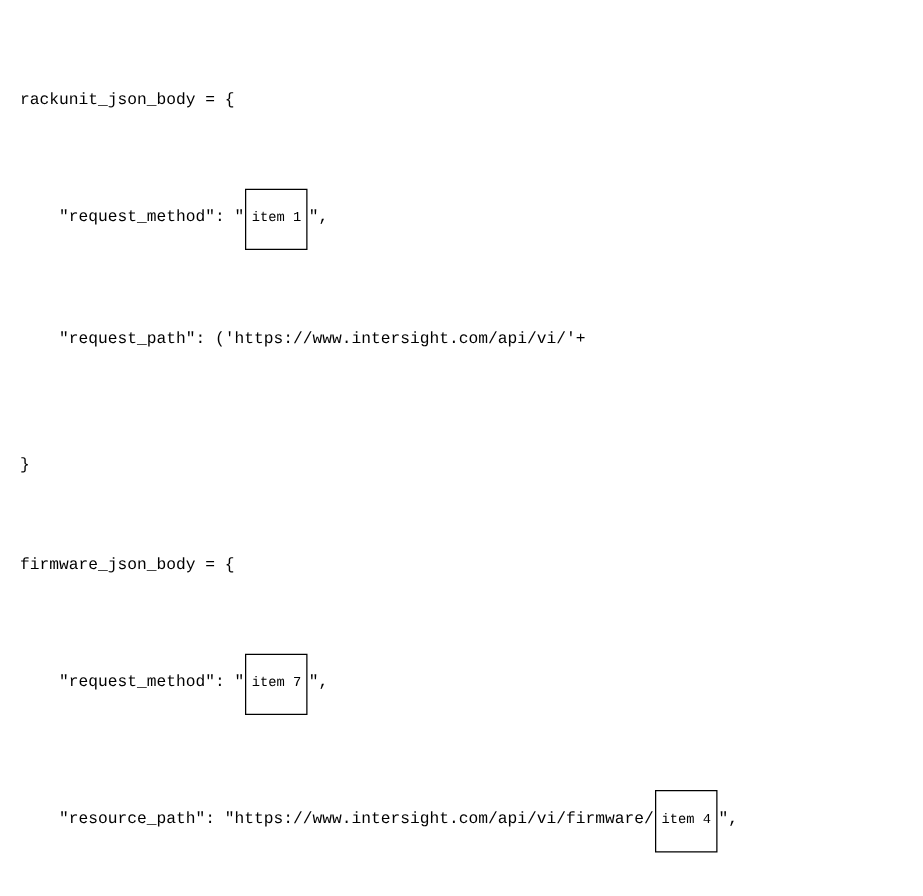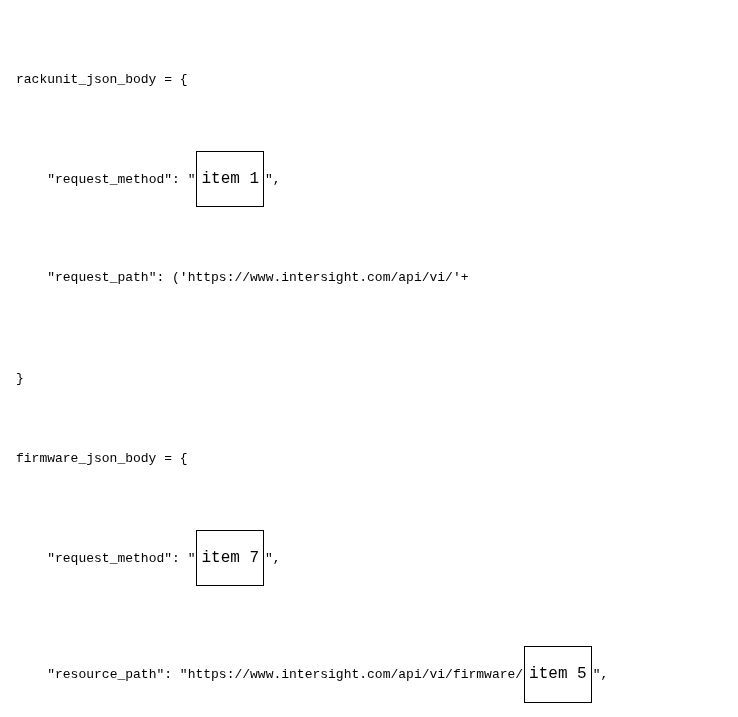--- a/index.html
+++ b/index.html
@@ -20,21 +20,21 @@
     .code-block {
       white-space: pre-wrap;
       word-break: break-all;
     }
 
     .inline-box {
       display: inline-block;
       border: 1.5px solid #000000;
       padding: 16px 4px;
       font-family: 'Courier New', Courier, monospace;
-      font-size: 16px;
+      font-size: 11px;
       line-height: 1.4;
       vertical-align: baseline;
       margin: 0 1px;
     }
 
     .code-line {
       display: block;
     }
   </style>
 </head>
@@ -48,21 +48,21 @@
 
   <span class="code-line"><span>    "request_path": ('https://www.intersight.com/api/vi/'+</span></span>
 
 
   <span class="code-line"><span>}</span></span>
 
   <span class="code-line"><span>firmware_json_body = {</span></span>
 
   <span class="code-line"><span>    "request_method": "</span><span class="inline-box"><span>item 7</span></span><span>",</span></span>
 
-  <span class="code-line"><span>    "resource_path": "https://www.intersight.com/api/vi/firmware/</span><span class="inline-box"><span>item 5</span></span><span>",</span></span>
+  <span class="code-line"><span>    "resource_path": "https://www.intersight.com/api/vi/firmware/</span><span class="inline-box"><span>item 4</span></span><span>",</span></span>
 
   <span class="code-line"></span>
 
   
 
   
 
   
 
   

